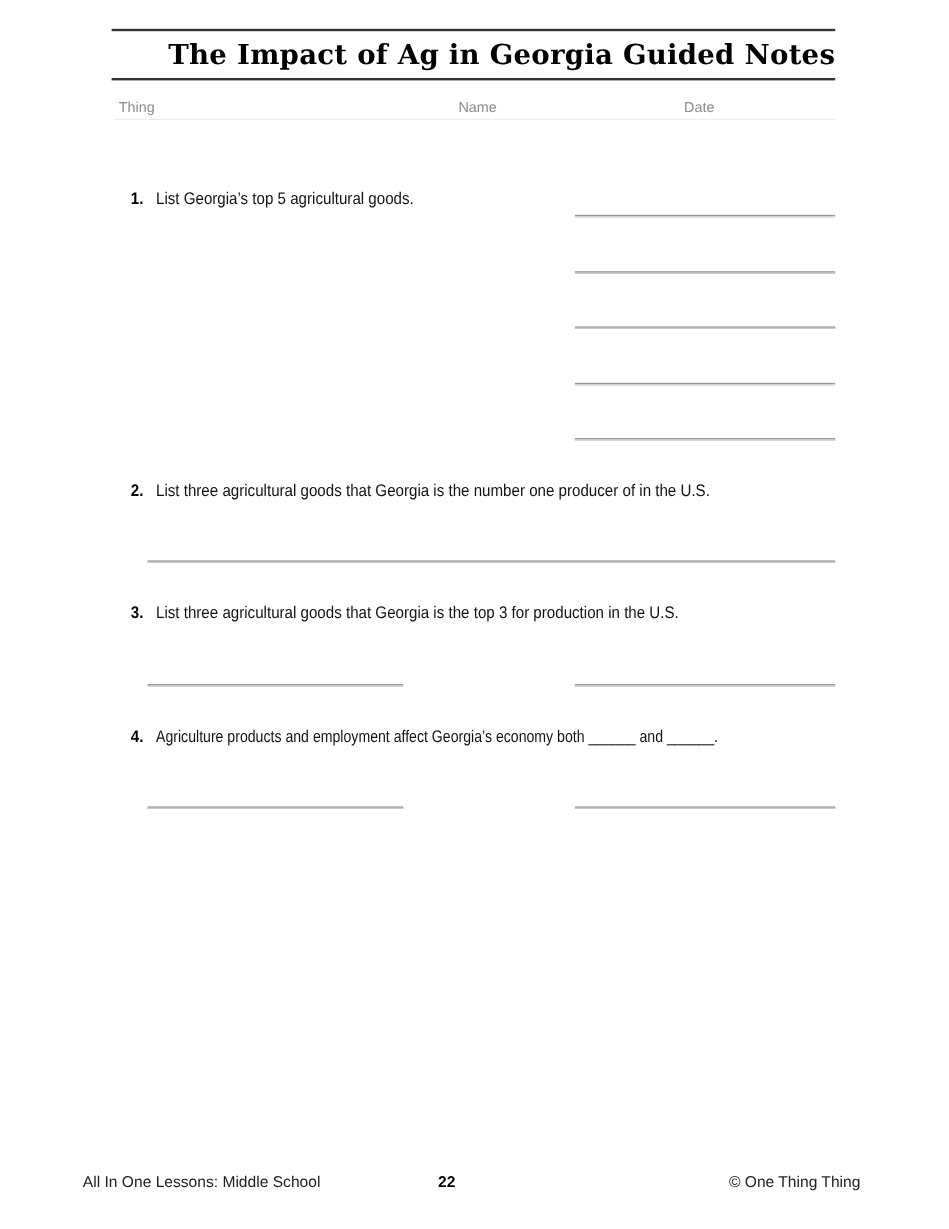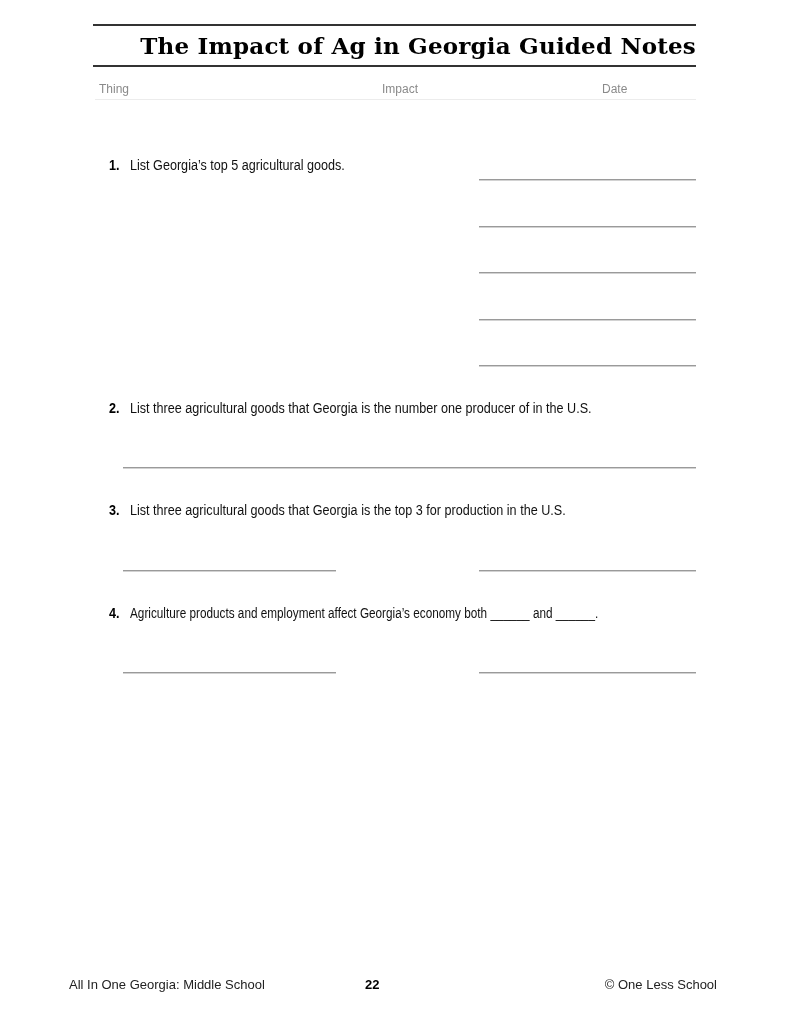--- a/index.html
+++ b/index.html
@@ -20,22 +20,22 @@
   </style>
 </head>
 <body>
 
 <div>
   <div class="rule-top"></div>
   <div class="title">The Impact of Ag in Georgia Guided Notes</div>
   <div class="rule-bottom"></div>
 
   <div class="meta-label" style="left:99px;">Thing</div>
-  <div class="meta-label" style="left:382px;">Impact</div>
-  <div class="meta-label" style="left:570px;margin-left:32px;">Date</div>
+  <div class="meta-label" style="left:382px;">Name</div>
+  <div class="meta-label" style="left:570px;">Date</div>
   <div class="meta-line"></div>
 
   <div>
     <span class="qnum" style="left:109px; top:157px;">1.</span>
     <span class="qtext" style="top:157px;">List Georgia’s top 5 agricultural goods.</span>
     <div class="ans-line" style="left:479px; top:179px; width:217px;"></div>
     <div class="ans-line" style="left:479px; top:226px; width:217px;"></div>
     <div class="ans-line" style="left:479px; top:272px; width:217px;"></div>
     <div class="ans-line" style="left:479px; top:319px; width:217px;"></div>
     <div class="ans-line" style="left:479px; top:365px; width:217px;"></div>
@@ -54,16 +54,16 @@
     <div class="ans-line" style="left:479px; top:570px; width:217px;"></div>
   </div>
 
   <div>
     <span class="qnum" style="left:109px; top:605px;">4.</span>
     <span class="qtext" style="top:605px; transform: scaleX(0.84);">Agriculture products and employment affect Georgia’s economy both ______ and ______.</span>
     <div class="ans-line" style="left:123px; top:672px; width:213px;"></div>
     <div class="ans-line" style="left:479px; top:672px; width:217px;"></div>
   </div>
 
-  <div class="footer" style="left:69px;">All In One Georgia: Middle School</div>
+  <div class="footer" style="left:69px;">All In One Lessons: Middle School</div>
   <div class="footer footer-page" style="left:365px;">22</div>
-  <div class="footer" style="right:74px;">© One Less School</div>
+  <div class="footer" style="right:74px;">© One Thing Thing</div>
 </div>
 
 </body></html>

